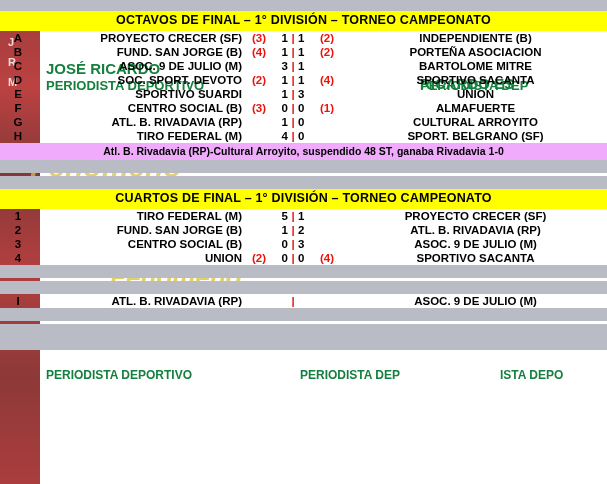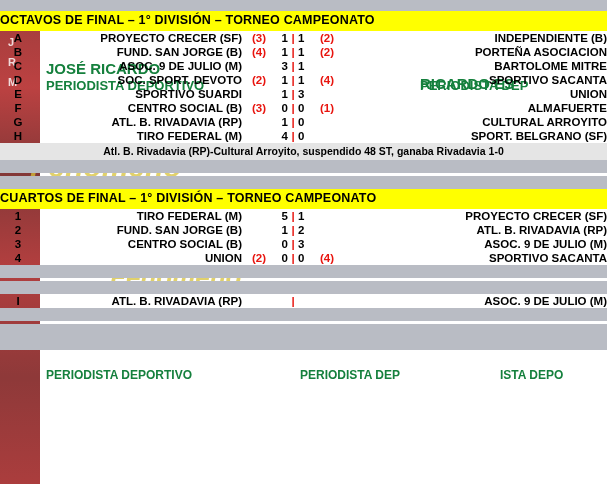--- a/index.html
+++ b/index.html
@@ -53,21 +53,21 @@
   }
   .band {
     background: #b9bcc4;
     height: 11px;
     width: 100%;
   }
   .band.tall { height: 13px; }
 
   .section-title {
     background: #ffff00;
-    text-align: left;
+    text-align: center;
     font-weight: bold;
     font-size: 12.5px;
     letter-spacing: .2px;
     padding: 2px 0 3px 0;
     color: #000;
     border-bottom: 1px solid #ffff00;
   }
   table.rounds {
     width: 100%;
     border-collapse: collapse;
@@ -111,26 +111,26 @@
     width: 16px;
     text-align: left;
     color: #000;
   }
   .c-pen-a {
     width: 26px;
     text-align: center;
     color: #e8150f;
   }
   .c-away {
-    text-align: right;
+    text-align: center;
     padding-left: 4px !important;
     margin-top: 28px;
   }
   .note {
-    background: #e5e5e5;
+    background: #f0abfc;
     text-align: center;
     font-weight: bold;
     font-size: 10.5px;
     padding: 2px 0 3px 0;
     color: #000;
   }
   .final-row td {
     font-size: 11.5px;
   }
   .spacer-white { height: 3px; background: transparent; }

